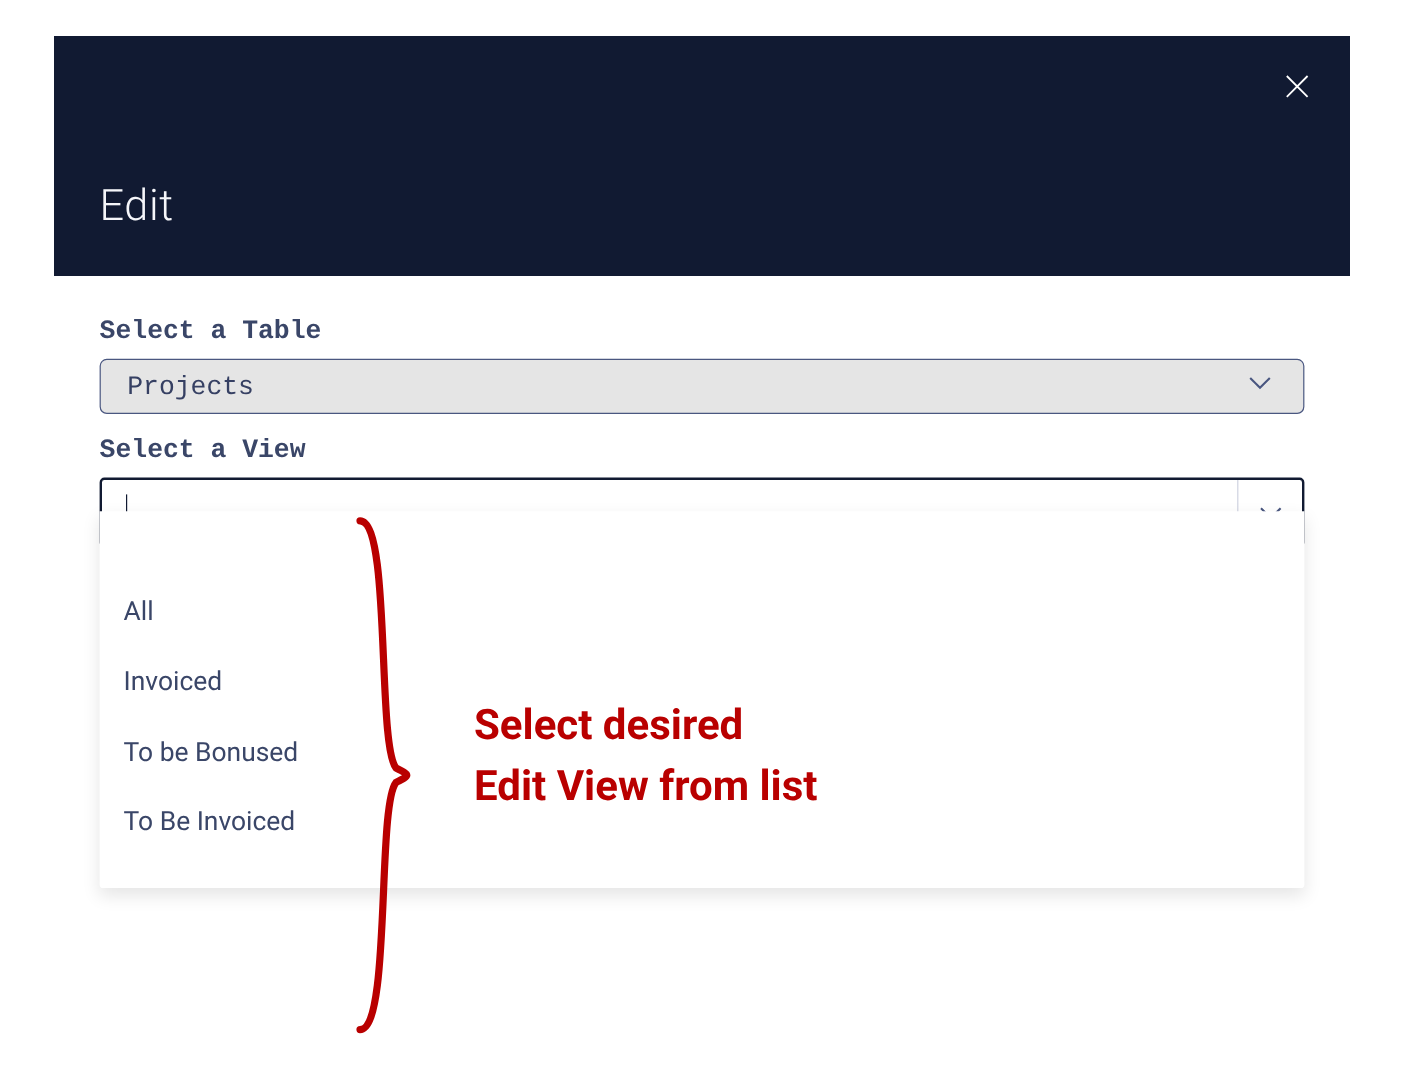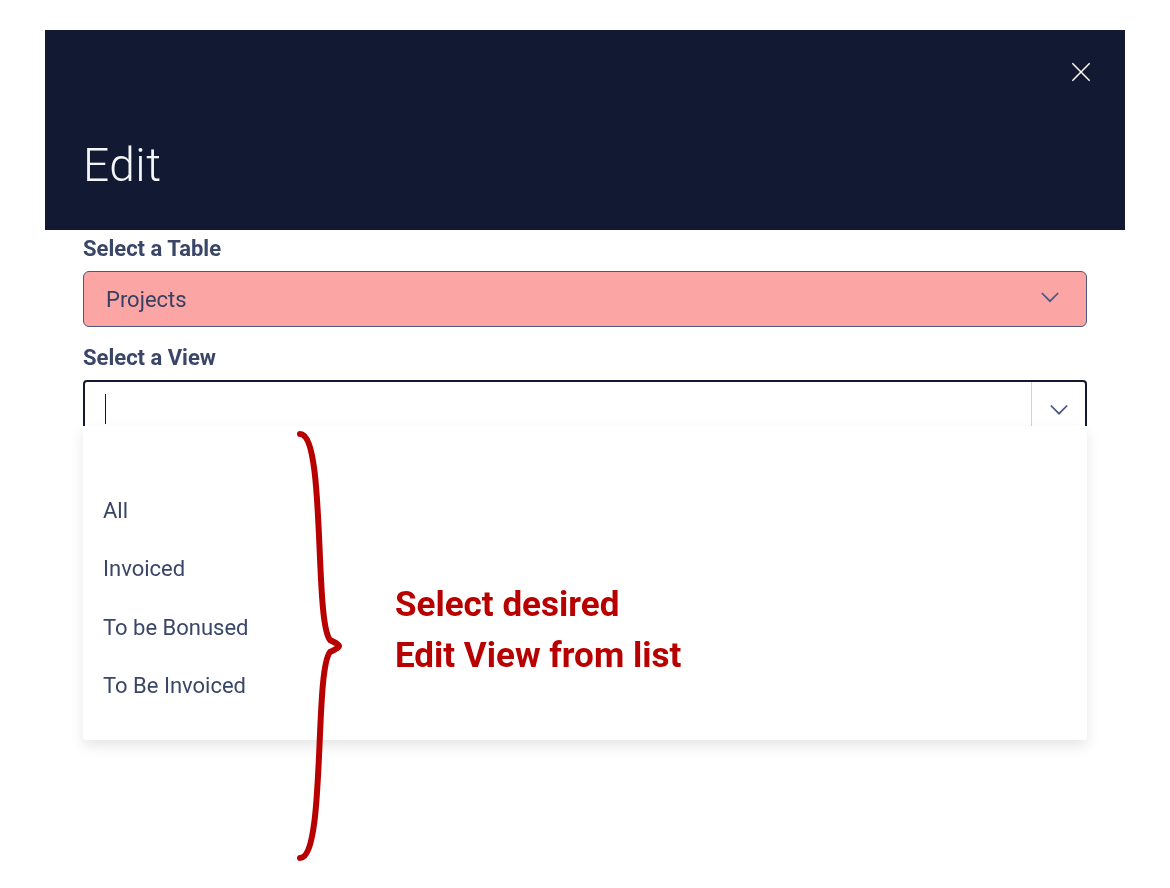--- a/index.html
+++ b/index.html
@@ -33,43 +33,44 @@
       align-items: center;
       justify-content: center;
     }
     .close-btn svg { stroke: #fff; stroke-width: 1.4; }
     .modal-title {
       position: absolute;
       left: 38px;
       bottom: 38px;
       color: #f5f6fa;
       font-weight: 300;
-      font-size: 46px;
+      font-size: 36px;
       letter-spacing: 0.5px;
     }
     .modal-body {
-      padding: 6px 38px 0 38px;
+      padding: 34px 38px 0 38px;
+      font-family: Liberation Mono, monospace;
     }
     .field-label {
       color: #3a4668;
       font-weight: 700;
       font-size: 22px;
       margin-bottom: 10px;
     }
     .select-box {
       position: relative;
       border: 1px solid #4a5780;
       border-radius: 6px;
-      height: 56px;
+      height: 46px;
       display: flex;
       align-items: center;
       padding: 0 22px;
       color: #364063;
       font-size: 22px;
-      background: #fca5a5;
+      background: #e5e5e5;
       cursor: pointer;
       margin-bottom: 18px;
     }
     .select-box .chevron {
       position: absolute;
       right: 22px;
       top: 50%;
       transform: translateY(-50%);
       color: #4a5780;
     }

